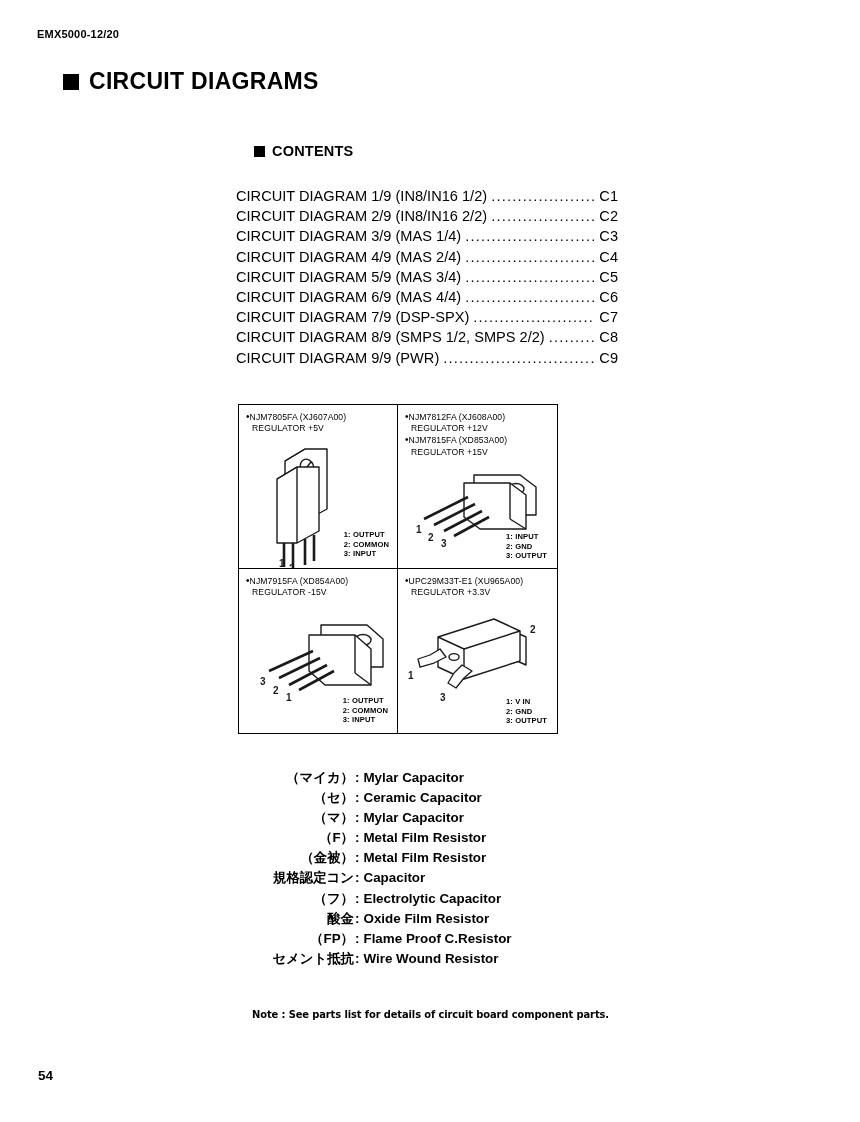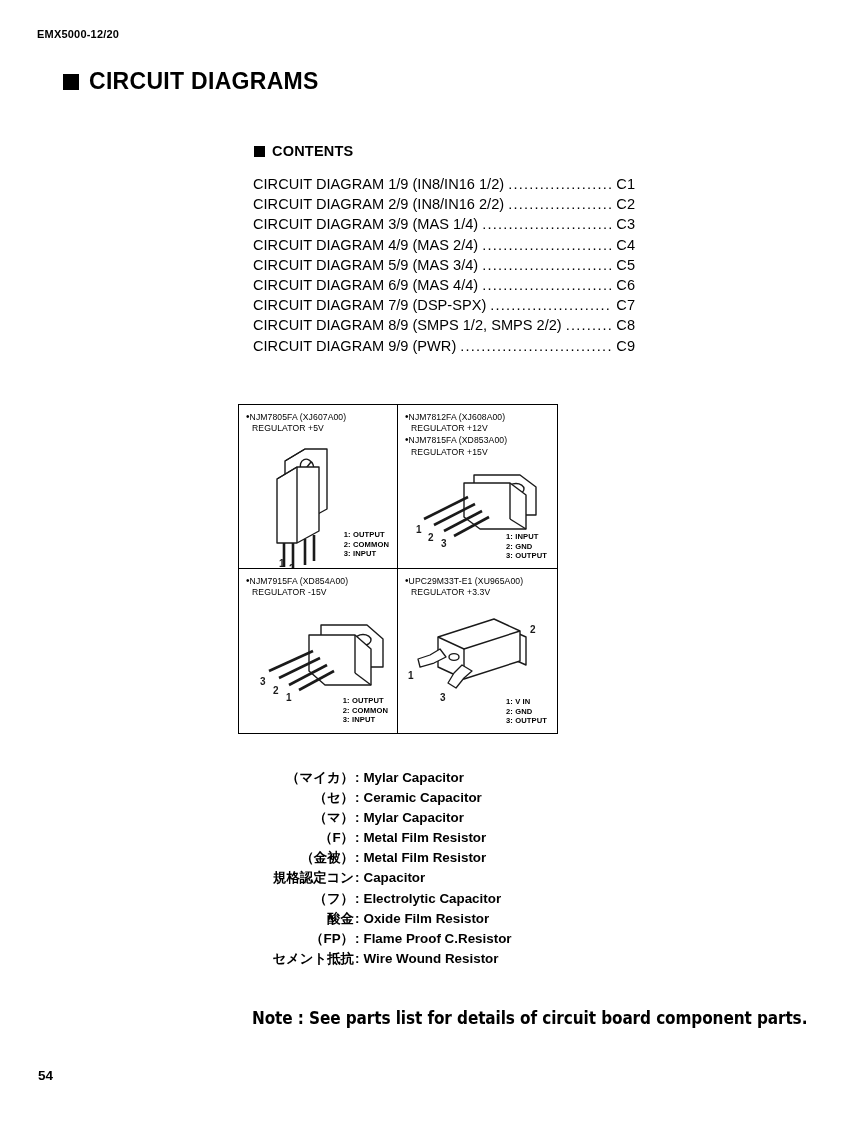--- a/index.html
+++ b/index.html
@@ -65,23 +65,22 @@
   }
   #contents-head .txt {
     font-size: 14.5px;
     font-weight: bold;
     letter-spacing: 0.2px;
   }
 
   #contents-list {
     position: absolute;
     left: 236px;
-    top: 174px;
+    top: 186px;
     width: 382px;
-    margin-left: 17px;
   }
   .toc-row {
     display: flex;
     align-items: baseline;
     font-size: 14.6px;
     line-height: 20.2px;
     white-space: nowrap;
   }
   .toc-label { flex: 0 0 auto; }
   .toc-dots {
@@ -179,21 +178,21 @@
     padding-right: 0px;
   }
   .legend-sep { flex: 0 0 auto; padding: 0 4px 0 1px; }
   .legend-en { flex: 1 1 auto; text-align: left; }
 
   
   #note {
     position: absolute;
     left: 252px;
     top: 1008px;
-    font-size: 17px;
+    font-size: 11px;
     font-weight: bold;
     font-family: "DejaVu Sans Condensed", "Liberation Sans Narrow", "Liberation Sans", sans-serif;
     letter-spacing: -0.1px;
   }
 
   
   #page-number {
     position: absolute;
     left: 38px;
     top: 1068px;

